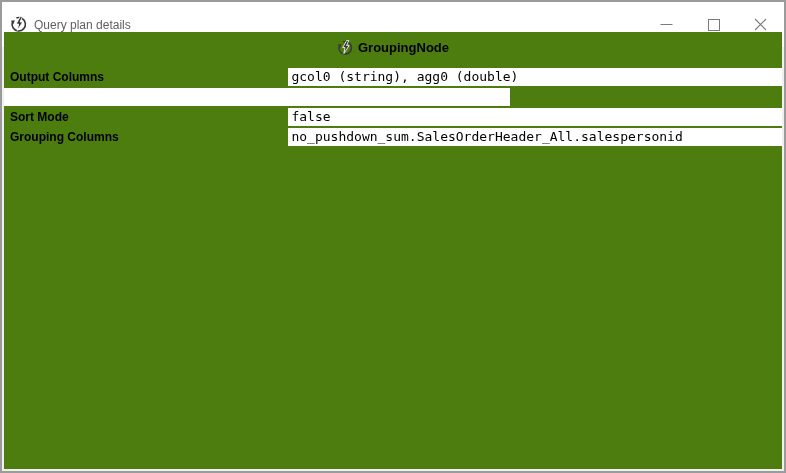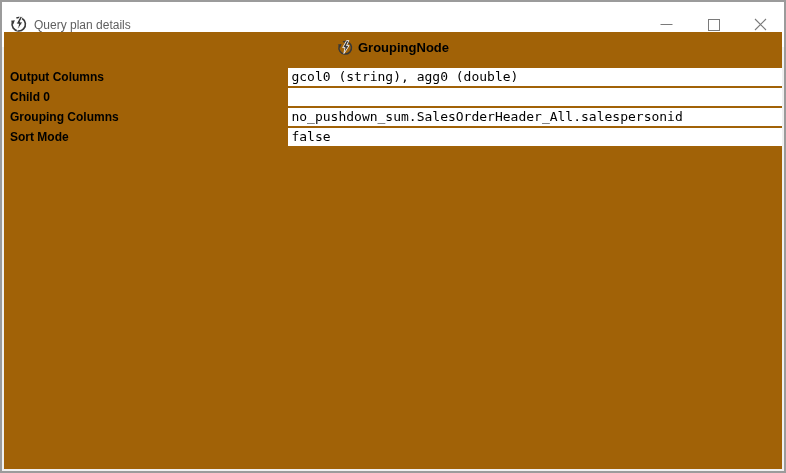--- a/index.html
+++ b/index.html
@@ -33,21 +33,21 @@
   }
   .ctrl {
     width:47px; height:100%;
     display:flex; align-items:center; justify-content:center;
     color:#7a7a7a;
     cursor:default;
   }
   .content {
     position:absolute;
     top:30px; left:2px; right:2px; bottom:2px;
-    background:#a16207;
+    background:#4d7c0f;
   }
   .node-header {
     margin-top:8px;
     height:16px;
     display:flex;
     align-items:center;
     justify-content:center;
     gap:5px;
   }
   .node-header .node-title {
@@ -131,27 +131,26 @@
       </span>
       <span class="node-title">GroupingNode</span>
     </div>
 
     <div class="rows">
         <div class="row">
           <div class="row-label">Output Columns</div>
           <div class="row-value">gcol0 (string), agg0 (double)</div>
         </div>
         <div class="row">
-          <div class="row-label">Child 0</div>
           <div class="row-value"></div>
+        </div>
+        <div class="row">
+          <div class="row-label">Sort Mode</div>
+          <div class="row-value">false</div>
         </div>
         <div class="row">
           <div class="row-label">Grouping Columns</div>
           <div class="row-value">no_pushdown_sum.SalesOrderHeader_All.salespersonid</div>
-        </div>
-        <div class="row">
-          <div class="row-label">Sort Mode</div>
-          <div class="row-value">false</div>
         </div>
       </div>
 
   </div>
 </div>
 
 </body></html>

